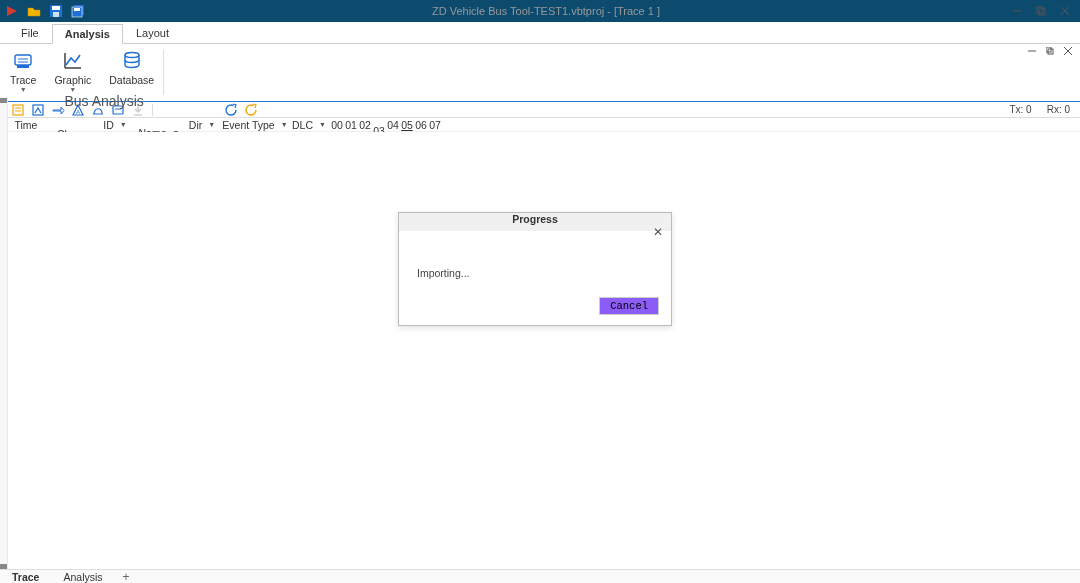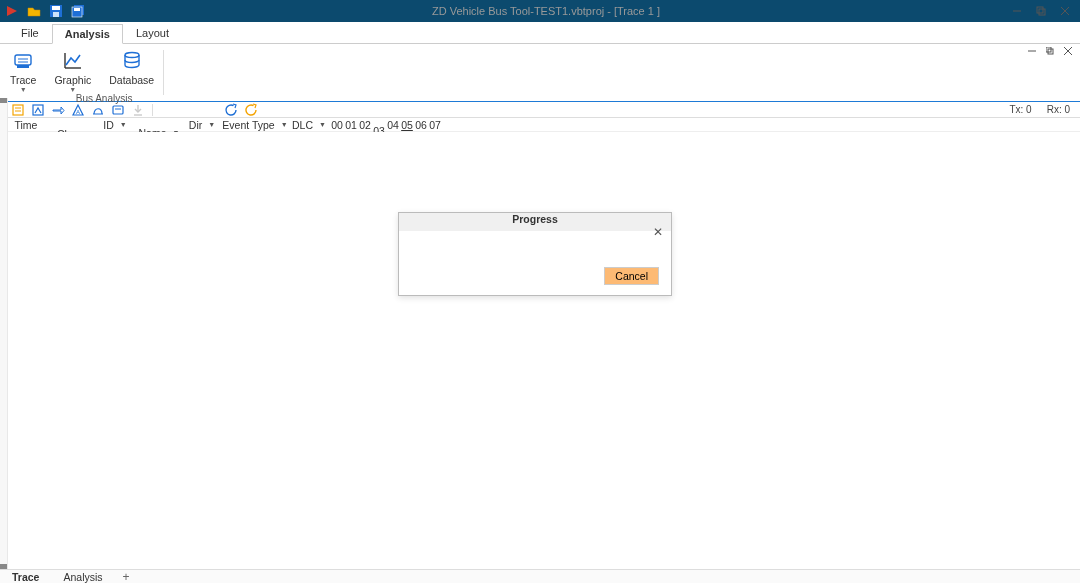--- a/index.html
+++ b/index.html
@@ -82,21 +82,21 @@
       display: flex;
       flex-direction: column;
       align-items: center;
       cursor: pointer;
       padding-top: 4px;
     }
     .ribbon-icon { width: 22px; height: 22px; display: flex; align-items: center; justify-content: center; }
     .ribbon-btn-label { font-size: 10.5px; margin-top: 2px; }
     .ribbon-chevron { font-size: 8px; color: #666; line-height: 6px; margin-top: 1px;}
     .ribbon-group-label {
-      font-size: 10px;
+      font-size: 14px;
       color: #555;
       padding-bottom: 1px;
       margin-left: 44px;
     }
     .sub-win-ctrl {
       position: absolute;
       right: 4px;
       top: 0;
       display: flex;
       gap: 2px;
@@ -186,21 +186,21 @@
       flex-direction: column;
     }
     .dialog-title .close { margin-left: auto; cursor: pointer; font-size: 12px; color: #555; font-weight: normal; }
     .dialog-body { padding: 18px 18px 10px 18px; }
     .prog-row { display: flex; align-items: center; gap: 10px; }
     .prog-bar { flex: 1; height: 7px; background: #eee; border-radius: 3px; overflow: hidden; }
     .prog-fill { height: 100%; background: #1e6fd6; border-radius: 3px; }
     .prog-pct { font-size: 10.5px; color: #444; }
     .prog-status { margin-top: 18px; font-size: 10.5px; color: #444; }
     .dialog-foot { display: flex; justify-content: flex-end; padding: 8px 12px 10px 12px; }
-    .btn-cancel { font-size: 10.5px; padding: 2px 10px; border: 1px solid #ccc; background: #fdba74; cursor: pointer; }
+    .btn-cancel { font-size: 10.5px; padding: 2px 10px; border: 1px solid #ccc; background: #8b5cf6; cursor: pointer; font-family: Liberation Mono, monospace; }
   </style>
 </head>
 <body>
 
 <div class="titlebar">
   <div class="qat">
     <span class="qat-icon">
       <svg width="14" height="14">
           <path d="M2 2 L12 7 L2 12 Z" fill="#d63a2e"></path>
         </svg>
@@ -437,20 +437,21 @@
   </div>
 
 <div class="main-area"></div>
 
 <div class="dialog-overlay">
   <div class="dialog-title">
     <span>Progress</span>
     <span class="close">✕</span>
   </div>
   <div class="dialog-body">
+    <div class="prog-status">Importing...</div>
   </div>
   <div class="dialog-foot">
     <button class="btn-cancel">Cancel</button>
   </div>
 </div>
 
 <div class="bottom-tabs">
   <div class="btab active">Trace</div>
   <div class="btab">Analysis</div>
   <div class="btab-plus">+</div>

